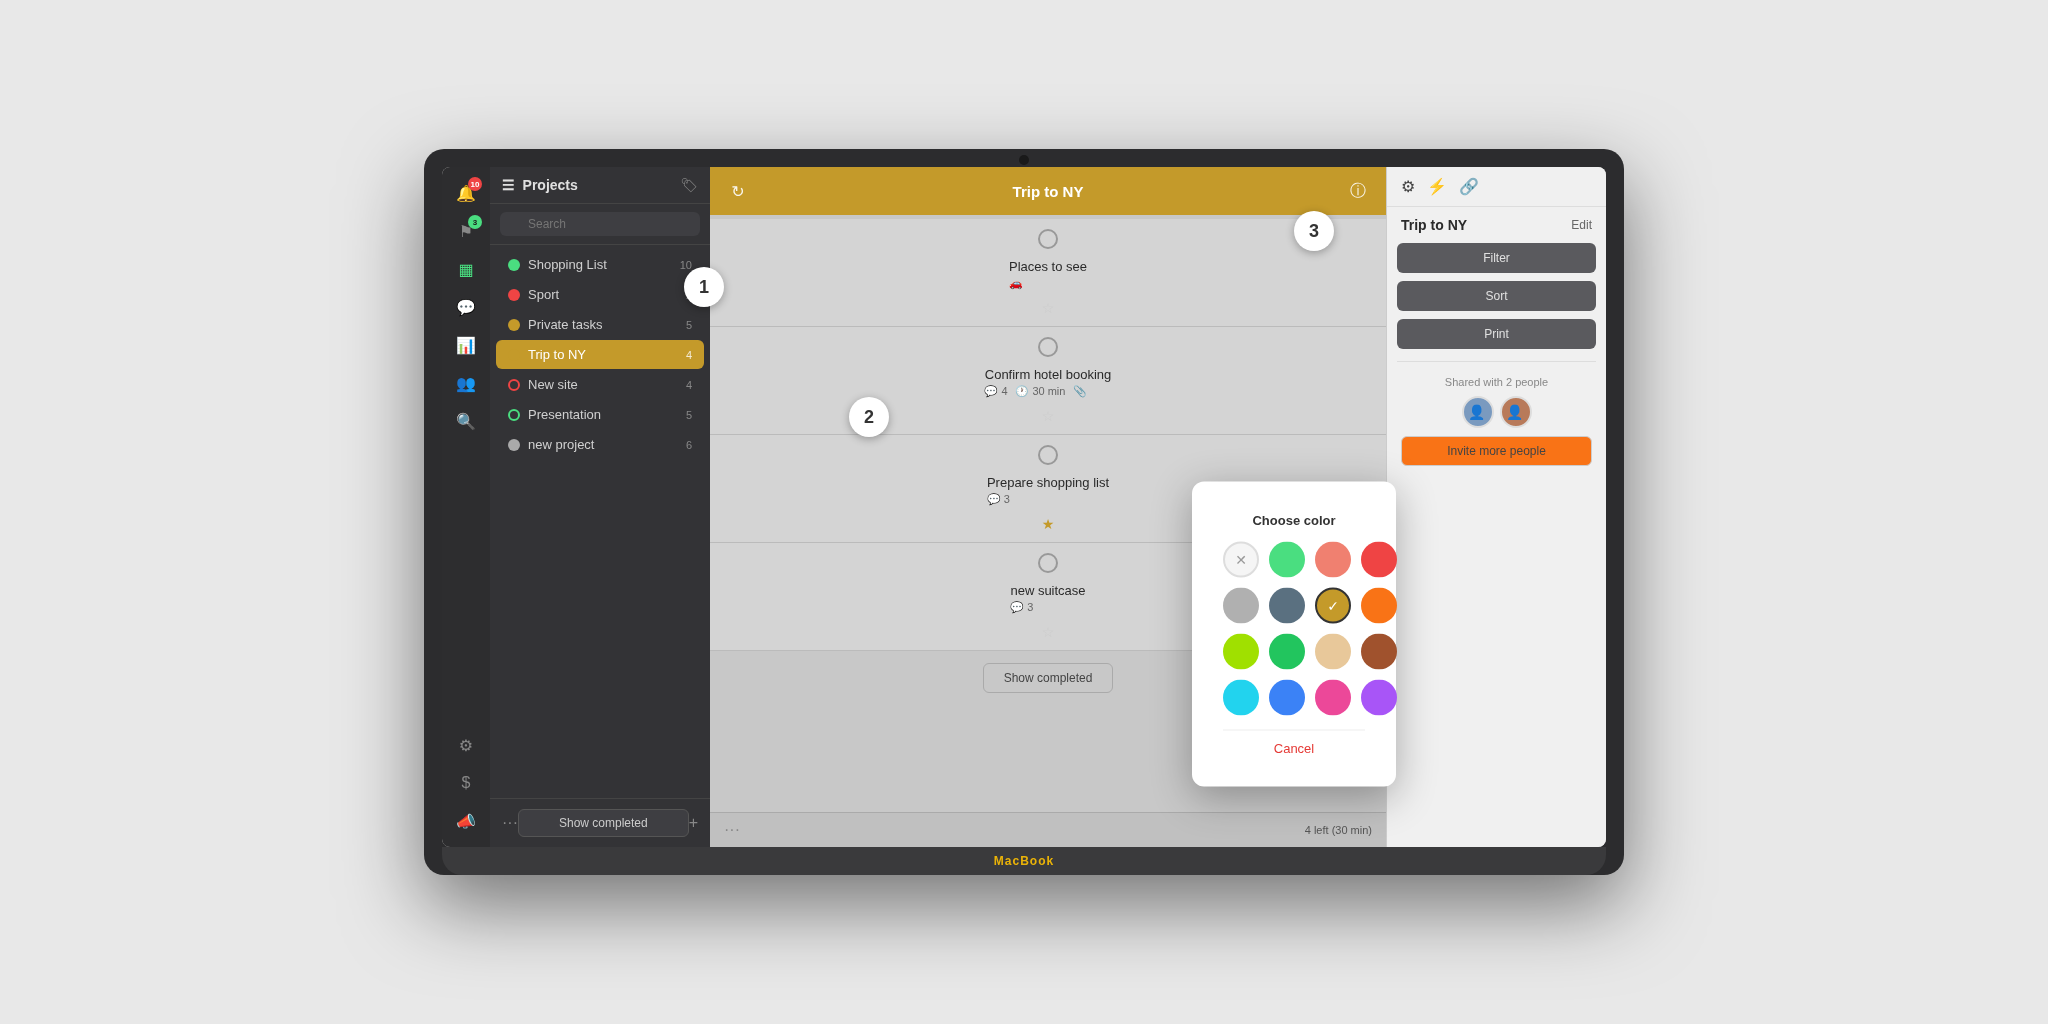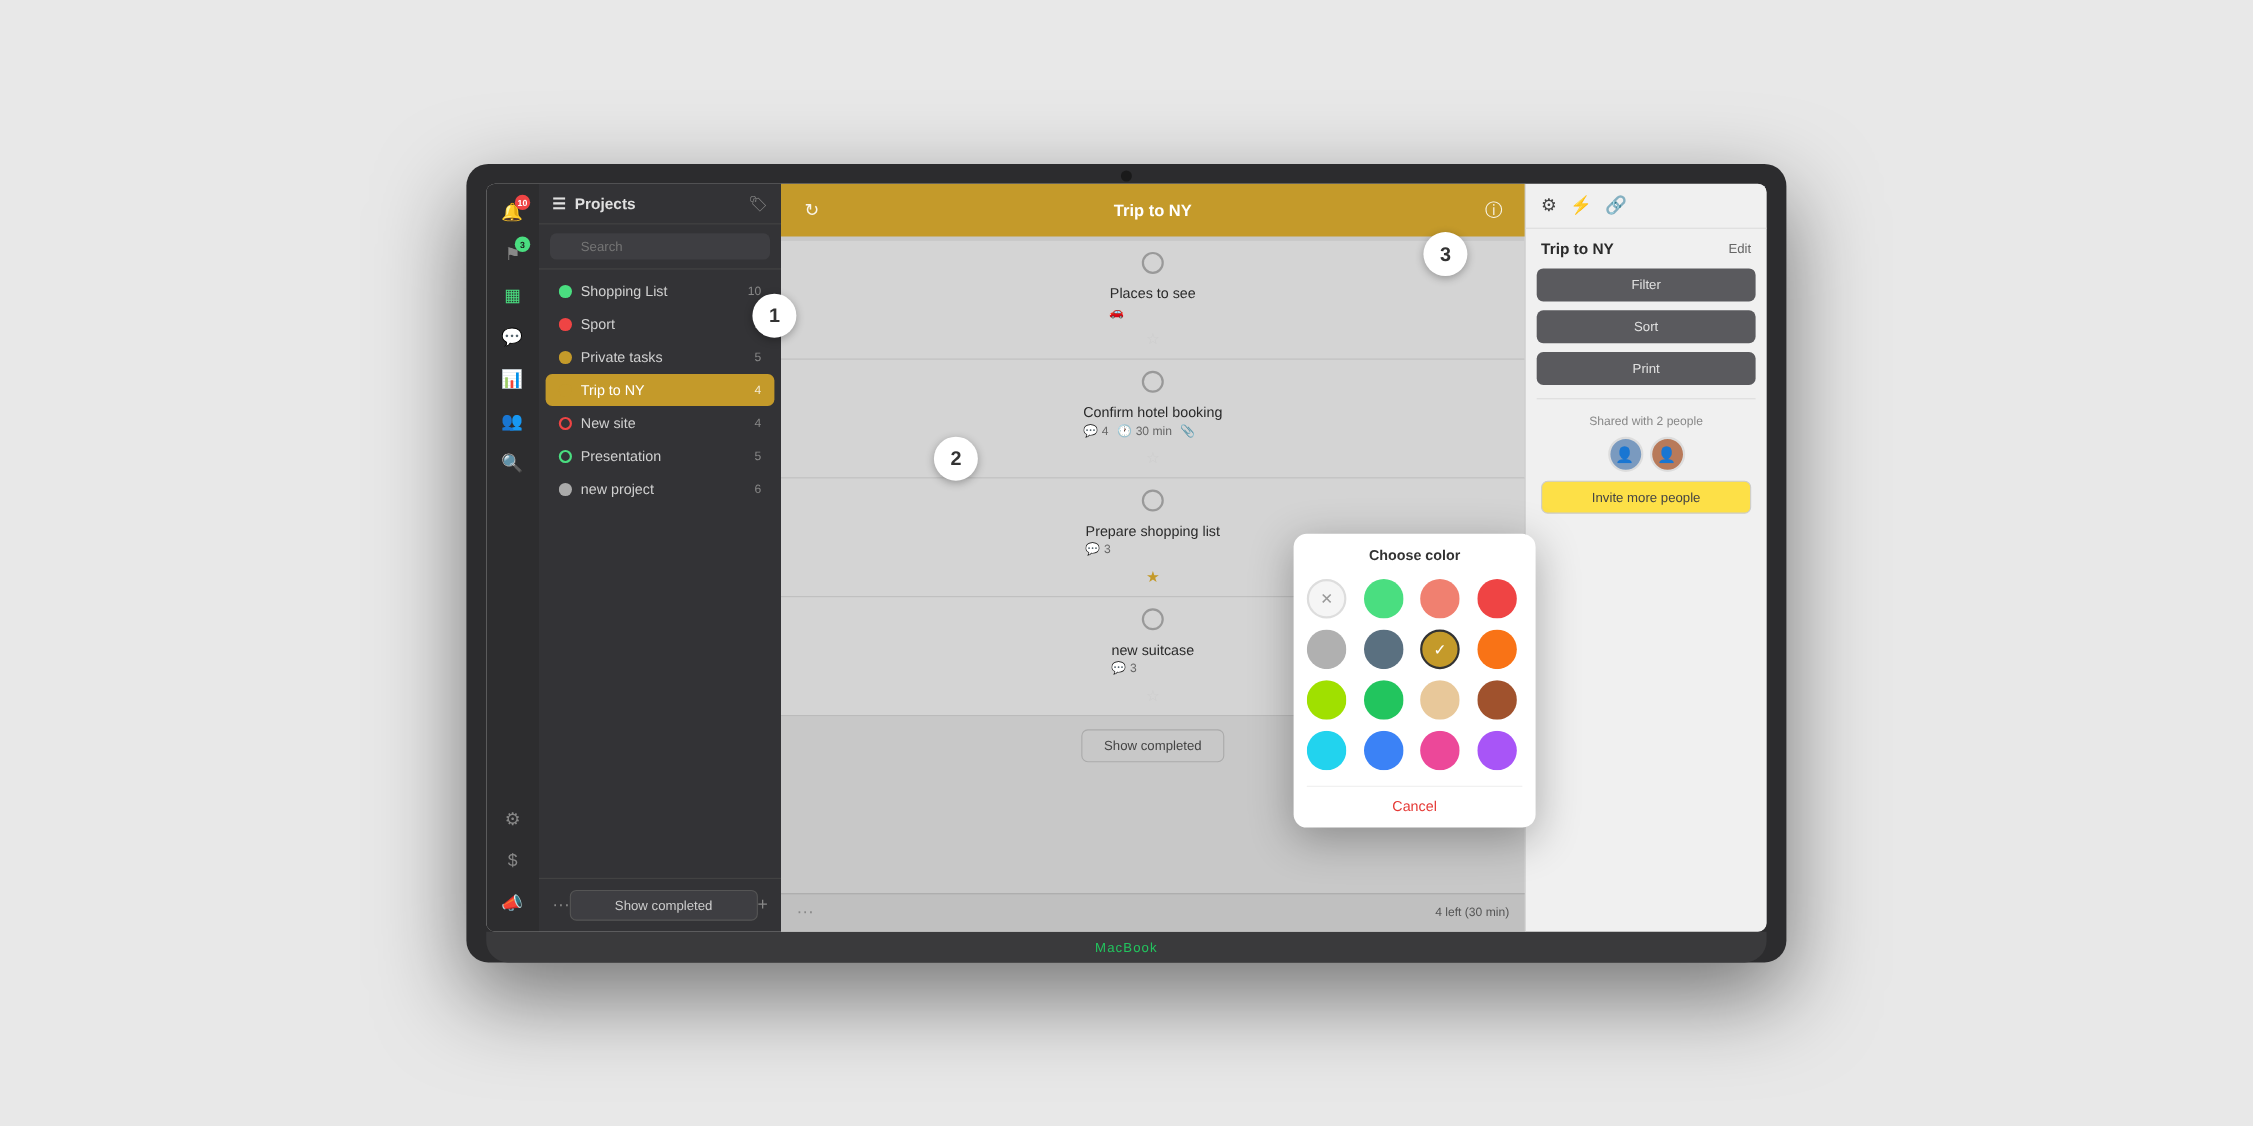--- a/index.html
+++ b/index.html
@@ -45,23 +45,23 @@
     .laptop-bottom {
       background: #3a3a3c;
       height: 28px;
       border-radius: 0 0 20px 20px;
       display: flex;
       align-items: center;
       justify-content: center;
     }
 
     .laptop-brand {
-      color: #22c55e;
+      color: #eab308;
       font-size: 12px;
-      font-weight: 400;
+      font-weight: 700;
       letter-spacing: 1px;
     }
 
     .app-container {
       display: flex;
       flex: 1;
       overflow: hidden;
       height: 100%;
     }
 
@@ -461,42 +461,42 @@
       background: #888;
       overflow: hidden;
       border: 2px solid #ddd;
       display: flex;
       align-items: center;
       justify-content: center;
       font-size: 14px;
     }
 
     .invite-btn {
-      background: #fde047;
+      background: #f97316;
       border: 1px solid #ccc;
       border-radius: 6px;
       padding: 7px;
       color: #444;
       font-size: 12px;
       cursor: pointer;
       width: 100%;
       text-align: center;
     }
 
     
     .color-picker-overlay {
       position: absolute;
       right: 228px;
       top: 50%;
       transform: translateY(-10%);
       background: #fff;
       border-radius: 12px;
       box-shadow: 0 10px 40px rgba(0,0,0,0.3);
-      padding: 12px;
-      width: 220px;
+      padding: 31px;
+      width: 204px;
       z-index: 100;
     }
 
     .color-picker-title {
       text-align: center;
       font-size: 13px;
       font-weight: 600;
       color: #333;
       margin-bottom: 14px;
     }

